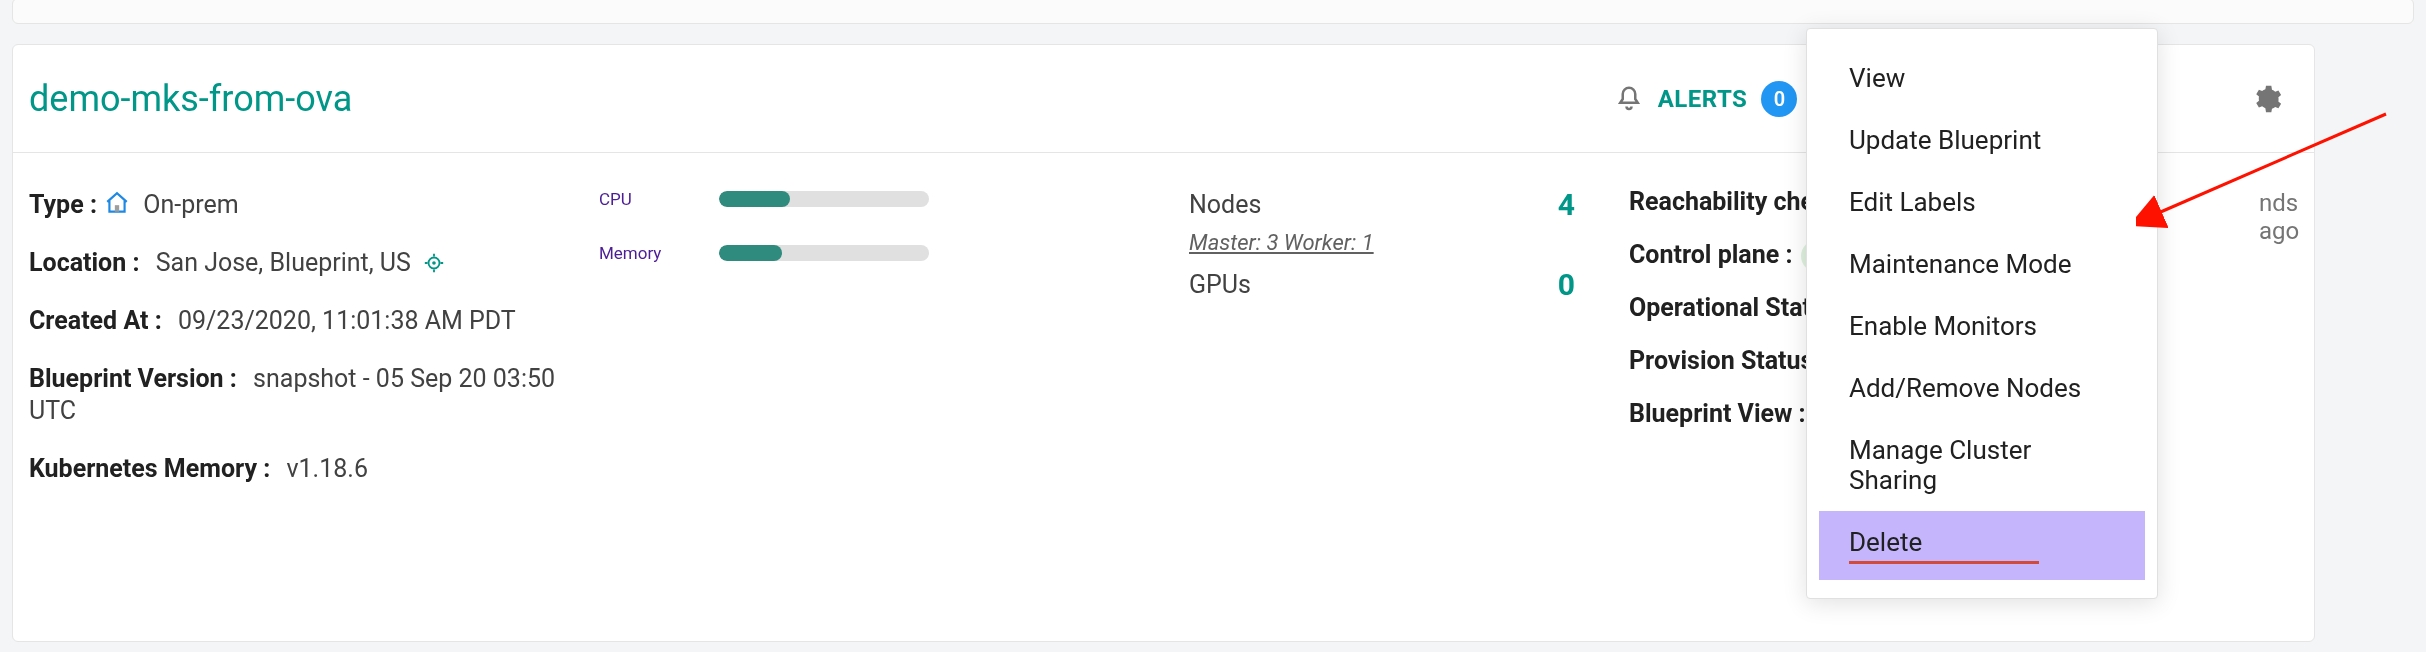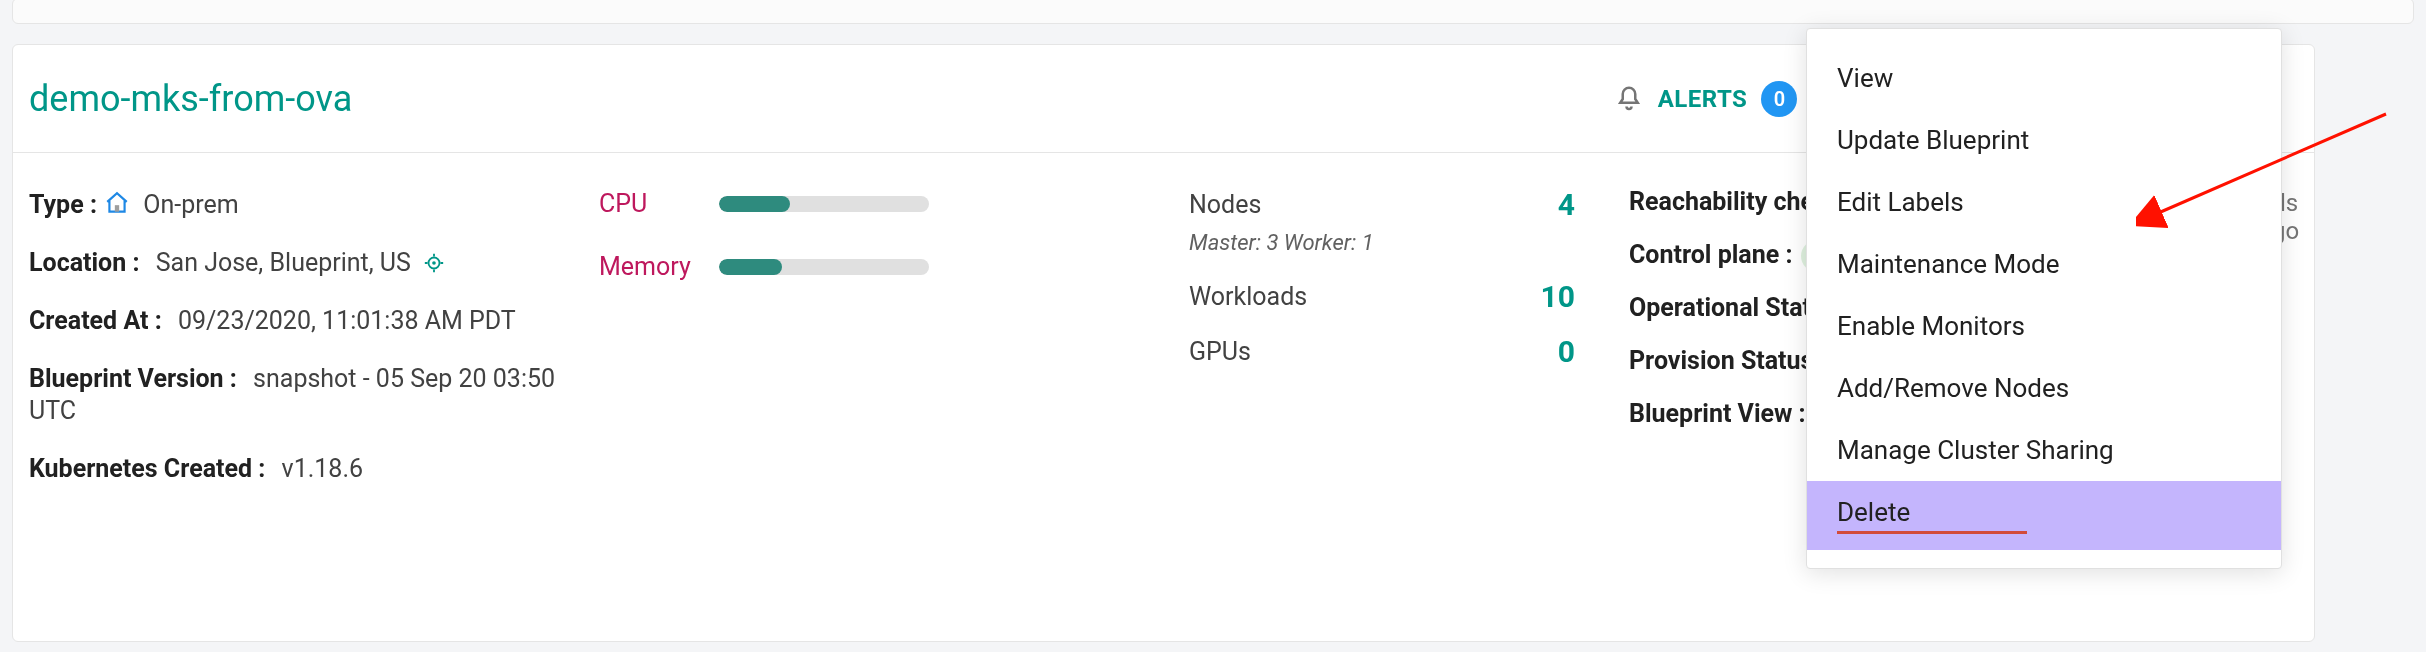--- a/index.html
+++ b/index.html
@@ -105,52 +105,52 @@
   .lbl{font-weight:700;color:var(--text);}
   .val{font-weight:400;color:#424242;}
   .row{margin-bottom:26px;line-height:32px;}
   .home-icon{
     display:inline-block;width:28px;height:26px;position:relative;top:3px;margin-right:6px;
   }
   .loc-icon{color:var(--teal);display:inline-block;margin-left:6px;position:relative;top:3px;}
   
   .res-col{padding-top:2px;}
   .res-row{display:flex;align-items:center;margin-bottom:34px;}
-  .res-name{width:120px;color:#be185d;font-size:25px;}
+  .res-name{width:120px;color:#4c1d95;font-size:17px;}
   .bar{
     width:210px;height:16px;border-radius:8px;background:#e0e0e0;
     position:relative;overflow:hidden;
   }
   .bar-fill{position:absolute;left:0;top:0;bottom:0;background:#2e8b7e;border-radius:8px;}
   
   .count-col{}
   .count-row{display:flex;align-items:center;justify-content:space-between;margin-bottom:20px;padding-right:54px;}
   .count-name{color:#424242;text-align:center;}
   .count-val{color:var(--teal);font-weight:700;font-size:30px;}
-  .sub{font-style:italic;color:#616161;font-size:22px;margin-top:-12px;margin-bottom:24px;}
+  .sub{font-style:italic;color:#616161;font-size:22px;margin-top:-12px;margin-bottom:12px;text-decoration:underline;}
   
   .status-col{}
   .status-row{color:var(--text);font-weight:700;margin-bottom:24px;}
   .dot{display:inline-block;width:16px;height:16px;border-radius:50%;background:var(--green-dot);box-shadow:0 0 0 8px rgba(76,175,80,.18);margin-left:10px;vertical-align:middle;}
   .sync-val{color:#3aa86f;font-weight:400;}
   
   .peek{
     color:#757575;font-size:24px;
   }
   
   .menu{
     position:absolute;
     left:1806px;
     top:28px;
-    width:476px;
+    width:352px;
     background:#fff;
     border:1px solid #e0e0e0;
     border-radius:4px;
     box-shadow:0 4px 24px rgba(0,0,0,.12);
-    padding:18px 0;
+    padding:18px 12px;
     z-index:50;
   }
   .menu-item{
     padding:16px 30px;
     font-size:26px;
     color:#212121;
     cursor:pointer;
   }
   .menu-item.hl{
     background:#c4b5fd;
@@ -224,21 +224,21 @@
       </div>
       <div class="row">
         <span class="lbl">Created At :</span>
         <span class="val" style="margin-left:10px">09/23/2020, 11:01:38 AM PDT</span>
       </div>
       <div class="row" style="max-width:540px">
         <span class="lbl">Blueprint Version :</span>
         <span class="val" style="margin-left:10px">snapshot - 05 Sep 20 03:50 UTC</span>
       </div>
       <div class="row">
-        <span class="lbl">Kubernetes Created :</span>
+        <span class="lbl">Kubernetes Memory :</span>
         <span class="val" style="margin-left:10px">v1.18.6</span>
       </div>
     </div>
 
     <div class="res-col">
       <div class="res-row">
         <span class="res-name">CPU</span>
         <span class="bar">
           <span class="bar-fill" id="cpu-fill" style="width: 34%;"></span>
         </span>
@@ -250,24 +250,20 @@
         </span>
       </div>
     </div>
 
     <div class="count-col">
       <div class="count-row">
         <span class="count-name">Nodes</span>
         <span class="count-val">4</span>
       </div>
       <div class="sub">Master: 3   Worker: 1</div>
-      <div class="count-row">
-        <span class="count-name">Workloads</span>
-        <span class="count-val">10</span>
-      </div>
       <div class="count-row" style="margin-top:8px">
         <span class="count-name">GPUs</span>
         <span class="count-val">0</span>
       </div>
     </div>
 
     <div class="status-col">
       <div class="status-row">Reachability check</div>
       <div class="status-row">
         <span>Control plane :</span>

